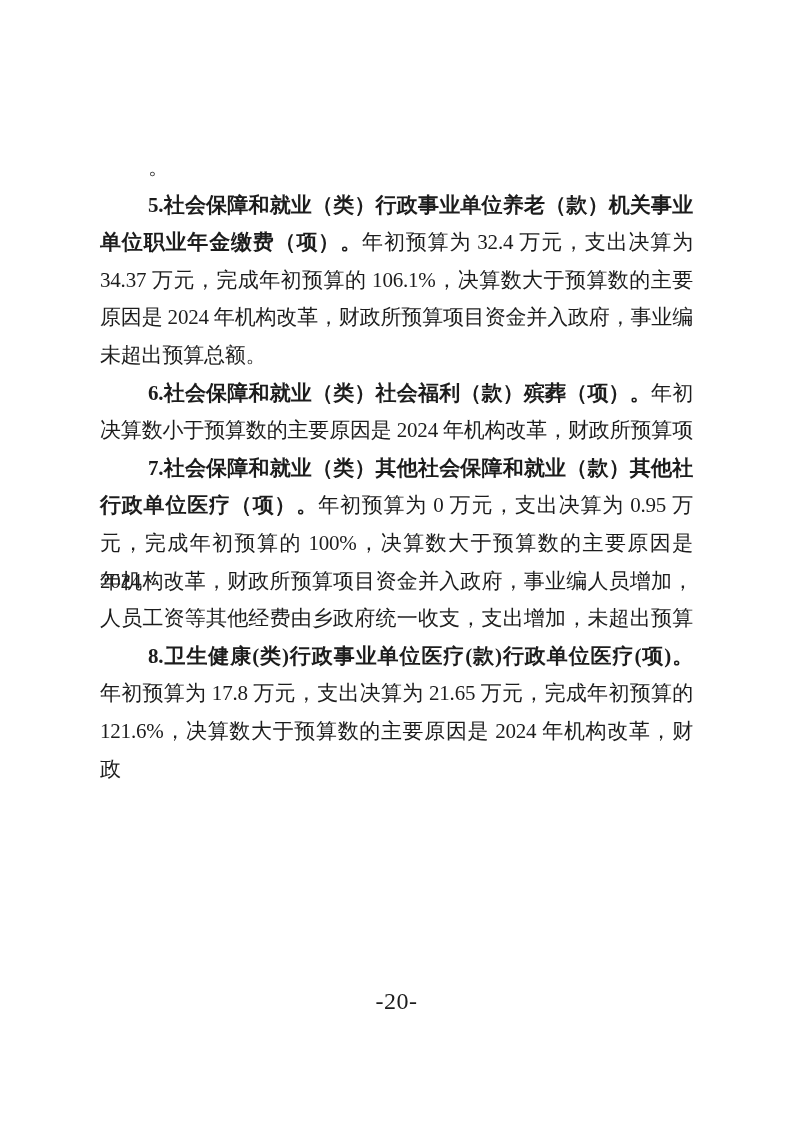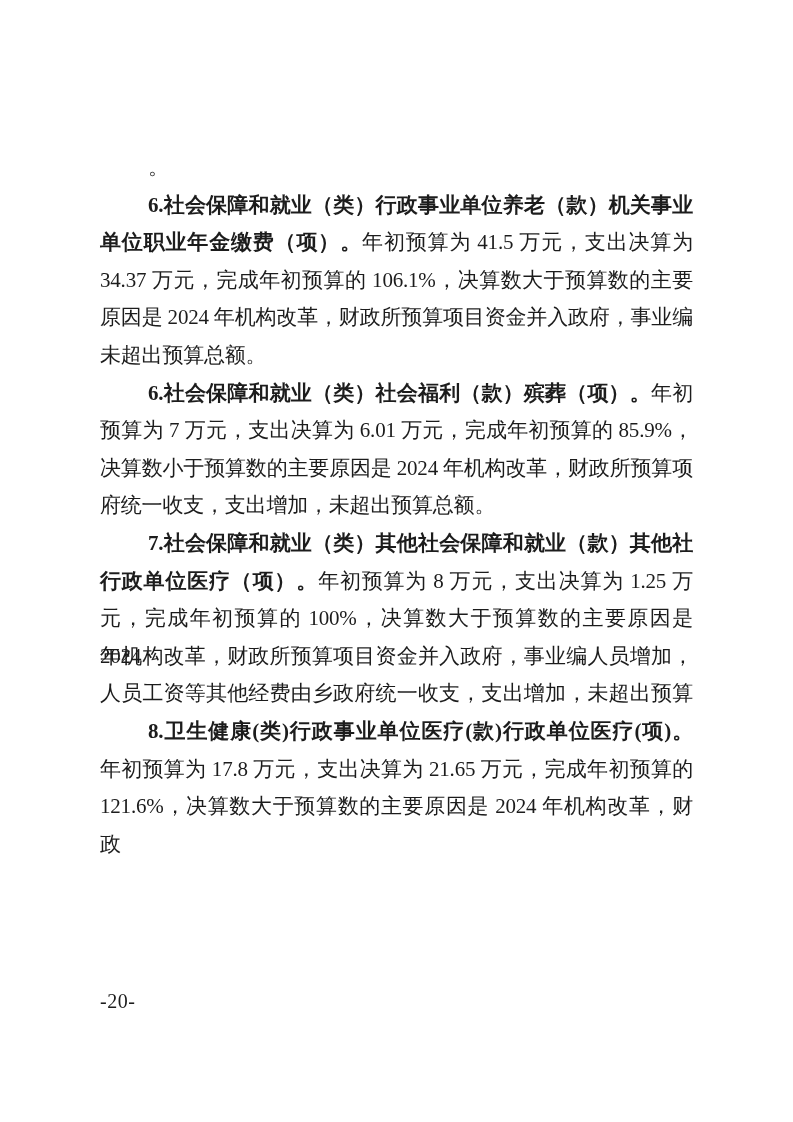--- a/index.html
+++ b/index.html
@@ -40,50 +40,48 @@
     text-align: justify;
     text-align-last: justify;
   }
   .r { display: inline; }
   .r.b { font-weight: bold; }
   #page-number {
     position: absolute;
     left: 100px;
     top: 984px;
     width: 593px;
-    text-align: left;
-    font-size: 20px;
+    text-align: center;
+    font-size: 24px;
     line-height: 34px;
     letter-spacing: 0.5px;
   }
 </style>
 </head>
 <body>
 
 <div id="page">
   <div id="text-block">
       <div>
         <div class="line indent"><span class="r">。</span></div>
       </div>
       <div>
-        <div class="line indent just"><span class="r b">6.社会保障和就业（类）行政事业单位养老（款）机关事业</span></div>
-        <div class="line just"><span class="r b">单位职业年金缴费（项）。</span><span class="r">年初预算为 41.5 万元，支出决算为</span></div>
+        <div class="line indent just"><span class="r b">5.社会保障和就业（类）行政事业单位养老（款）机关事业</span></div>
+        <div class="line just"><span class="r b">单位职业年金缴费（项）。</span><span class="r">年初预算为 32.4 万元，支出决算为</span></div>
         <div class="line just"><span class="r">34.37 万元，完成年初预算的 106.1%，决算数大于预算数的主要</span></div>
         <div class="line just"><span class="r">原因是 2024 年机构改革，财政所预算项目资金并入政府，事业编</span></div>
         <div class="line"><span class="r">未超出预算总额。</span></div>
       </div>
       <div>
         <div class="line indent just"><span class="r b">6.社会保障和就业（类）社会福利（款）殡葬（项）。</span><span class="r">年初</span></div>
-        <div class="line just"><span class="r">预算为 7 万元，支出决算为 6.01 万元，完成年初预算的 85.9%，</span></div>
         <div class="line just"><span class="r">决算数小于预算数的主要原因是 2024 年机构改革，财政所预算项</span></div>
-        <div class="line"><span class="r">府统一收支，支出增加，未超出预算总额。</span></div>
       </div>
       <div>
         <div class="line indent just"><span class="r b">7.社会保障和就业（类）其他社会保障和就业（款）其他社</span></div>
-        <div class="line just"><span class="r b">行政单位医疗（项）。</span><span class="r">年初预算为 8 万元，支出决算为 1.25 万</span></div>
+        <div class="line just"><span class="r b">行政单位医疗（项）。</span><span class="r">年初预算为 0 万元，支出决算为 0.95 万</span></div>
         <div class="line just"><span class="r">元，完成年初预算的 100%，决算数大于预算数的主要原因是 2024</span></div>
         <div class="line just"><span class="r">年机构改革，财政所预算项目资金并入政府，事业编人员增加，</span></div>
         <div class="line just"><span class="r">人员工资等其他经费由乡政府统一收支，支出增加，未超出预算</span></div>
       </div>
       <div>
         <div class="line indent just"><span class="r b">8.卫生健康(类)行政事业单位医疗(款)行政单位医疗(项)。</span></div>
         <div class="line just"><span class="r">年初预算为 17.8 万元，支出决算为 21.65 万元，完成年初预算的</span></div>
         <div class="line just"><span class="r">121.6%，决算数大于预算数的主要原因是 2024 年机构改革，财政</span></div>
       </div>
     </div>

